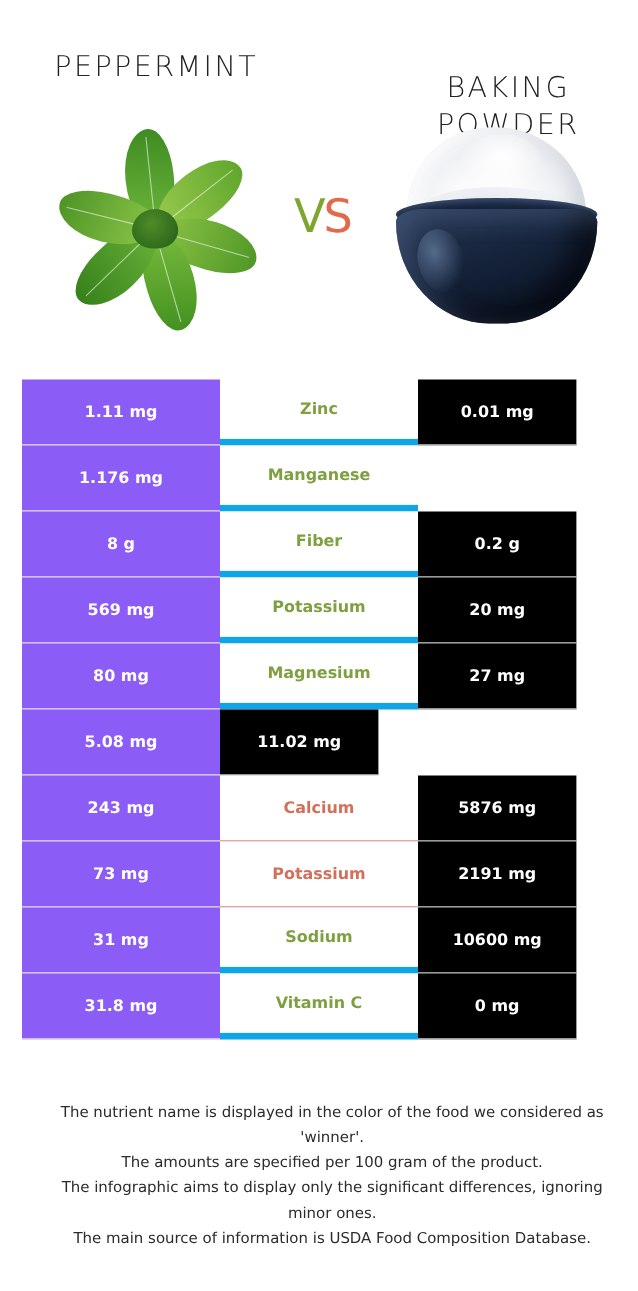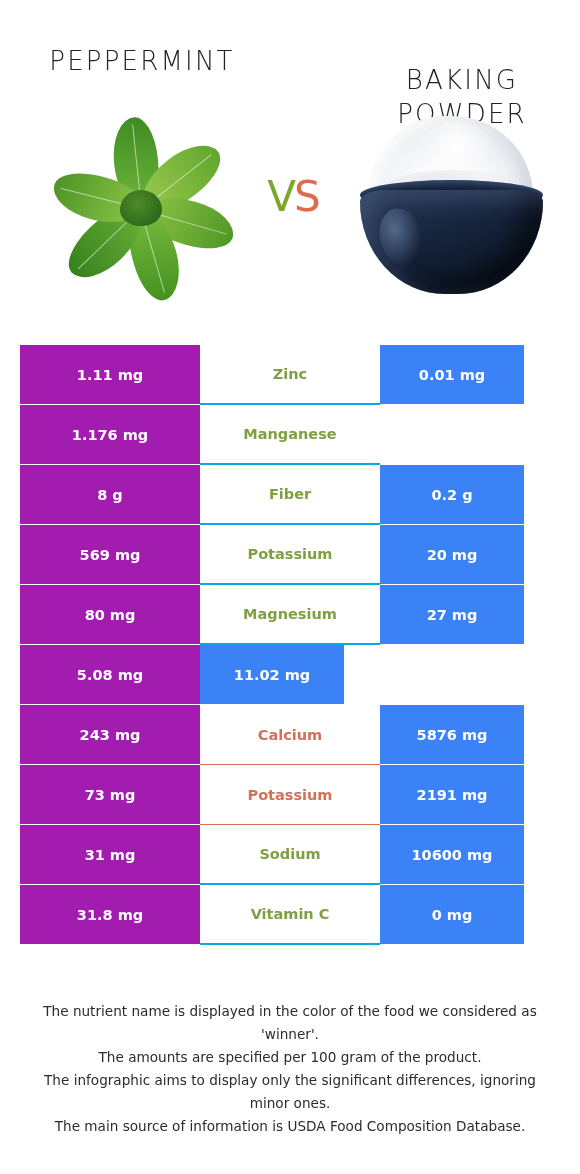--- a/index.html
+++ b/index.html
@@ -177,49 +177,49 @@
     align-items: center;
     justify-content: center;
     box-sizing: border-box;
     font-family: "DejaVu Sans", sans-serif;
     font-size: 14.5px;
     font-weight: 600;
     height: 60px;
   }
   .cell-left {
     width: 180px;
-    background: #a21caf;
+    background: #8b5cf6;
     color: #ffffff;
     border-bottom: 1.5px solid #ffffff;
   }
   .cell-right {
     width: 144px;
-    background: #3b82f6;
+    background: #000000;
     color: #ffffff;
     border-bottom: 1.5px solid #ffffff;
   }
   .cell-mid {
     width: 180px;
     background: #ffffff;
     font-size: 14.5px;
     font-weight: 600;
   }
   .cell-mid.win-left {
     color: #7FA040;
-    border-bottom: 2px solid #0ea5e9;
+    border-bottom: 6px solid #0ea5e9;
   }
   .cell-mid.win-right {
     color: #D2705A;
     border-bottom: 1px solid #D2705A;
   }
 
   
   .footer {
     position: absolute;
-    left: 34px;
+    left: 46px;
     top: 1000px;
     width: 512px;
     text-align: center;
     font-family: "DejaVu Sans", sans-serif;
     font-size: 13.6px;
     line-height: 23px;
     color: #2b2b2b;
   }
   .footer p { margin: 0; }
 </style>

